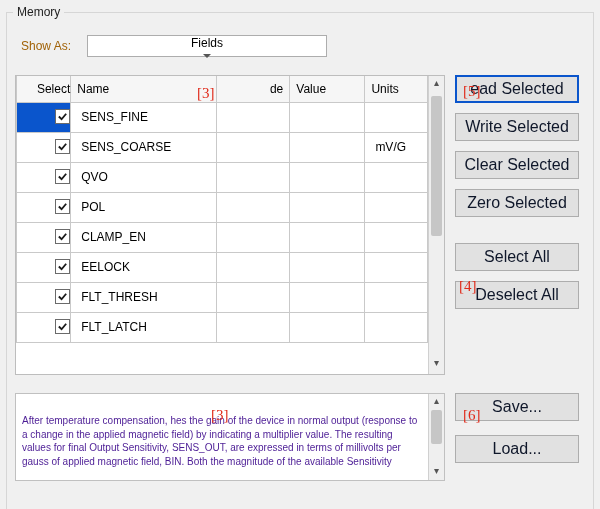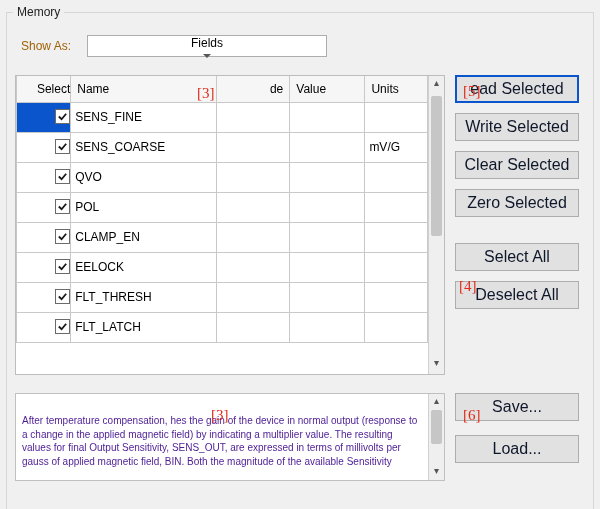--- a/index.html
+++ b/index.html
@@ -64,21 +64,21 @@
     background: #fff;
   }
   th {
     background: #f6f6f6;
     font-weight: 400;
     text-align: left;
     padding-left: 6px;
     height: 26px;
     border-top: none;
   }
-  td { padding-left: 4px; }
+  td { padding-left: 10px; }
   .col-select { width: 52px; text-align: right; padding-left: 12px; }
   .col-name { width: 140px; }
   .col-code { width: 70px; }
   .col-value { width: 72px; }
   .col-units { width: 60px; }
   .chk {
     display: inline-flex; align-items: center; justify-content: center;
     width: 15px; height: 15px;
     border: 1px solid #6a6a6a;
     background: #fff;

